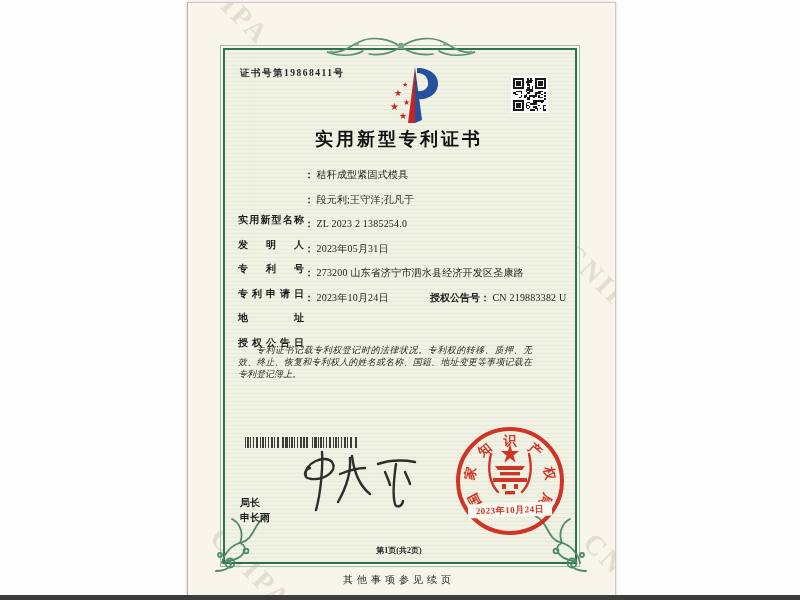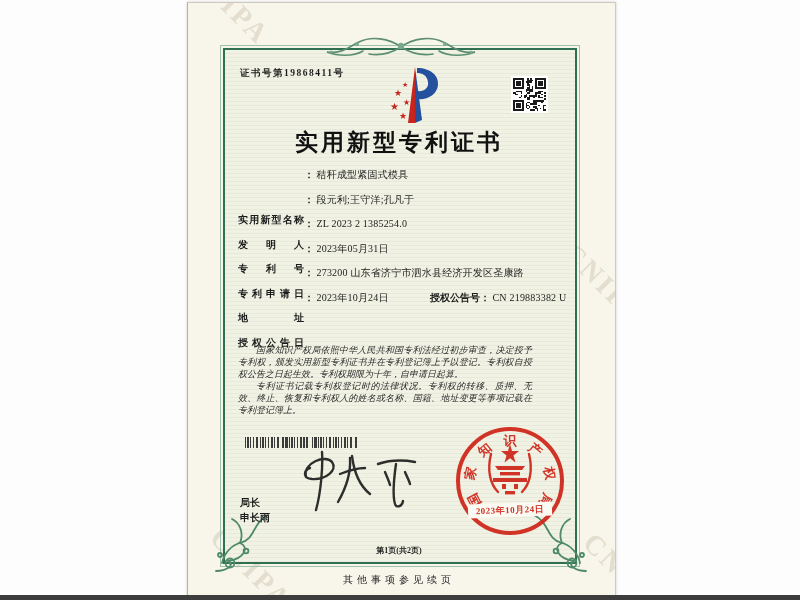--- a/index.html
+++ b/index.html
@@ -30,21 +30,21 @@
   .fc-right{left:342px;top:508px;transform:scaleX(-1);}
 
   
   .cert-no{position:absolute;left:52px;top:64px;font-size:9.5px;letter-spacing:1.5px;
            color:#1e1e1e;font-weight:bold;}
   .logo{position:absolute;left:201px;top:62px;width:54px;height:62px;}
   .qr{position:absolute;left:323px;top:73px;width:37px;height:37px;background:#fff;
       padding:2px;box-sizing:border-box;}
   .qr svg{width:100%;height:100%;display:block;}
   .title{position:absolute;left:32px;top:124px;width:358px;text-align:center;
-         font-size:23px;font-weight:bold;letter-spacing:3px;color:#111;}
+         font-size:18px;font-weight:bold;letter-spacing:3px;color:#111;}
 
   
   .fields{position:absolute;left:50px;top:166px;width:300px;font-size:10px;color:#1c1c1c;}
   .field-row{position:relative;height:24.6px;line-height:12px;}
   .f-label{display:inline-block;width:66px;text-align:justify;text-align-last:justify;
            font-weight:bold;vertical-align:top;margin-top:45px;}
   .f-colon{font-weight:bold;}
   .f-value{letter-spacing:.2px;}
   .grant-no-group{position:absolute;left:192px;top:0;white-space:nowrap;}
 
@@ -296,21 +296,20 @@
         <span class="f-label">授权公告日</span><span class="f-colon">：</span>
         <span class="f-value">2023年10月24日</span>
         <span class="grant-no-group">
           <span style="font-weight:bold;">授权公告号</span><span class="f-colon">：</span>
           <span class="f-value">CN 219883382 U</span>
         </span>
       </div>
     </div>
 
     <div class="paras">
-      <p>国家知识产权局依照中华人民共和国专利法经过初步审查，决定授予专利权，颁发实用新型专利证书并在专利登记簿上予以登记。专利权自授权公告之日起生效。专利权期限为十年，自申请日起算。</p>
       <p>专利证书记载专利权登记时的法律状况。专利权的转移、质押、无效、终止、恢复和专利权人的姓名或名称、国籍、地址变更等事项记载在专利登记簿上。</p>
     </div>
 
     <div class="barcode"></div>
 
     <div class="director">
       <div>局长</div>
       <div>申长雨</div>
     </div>
 

